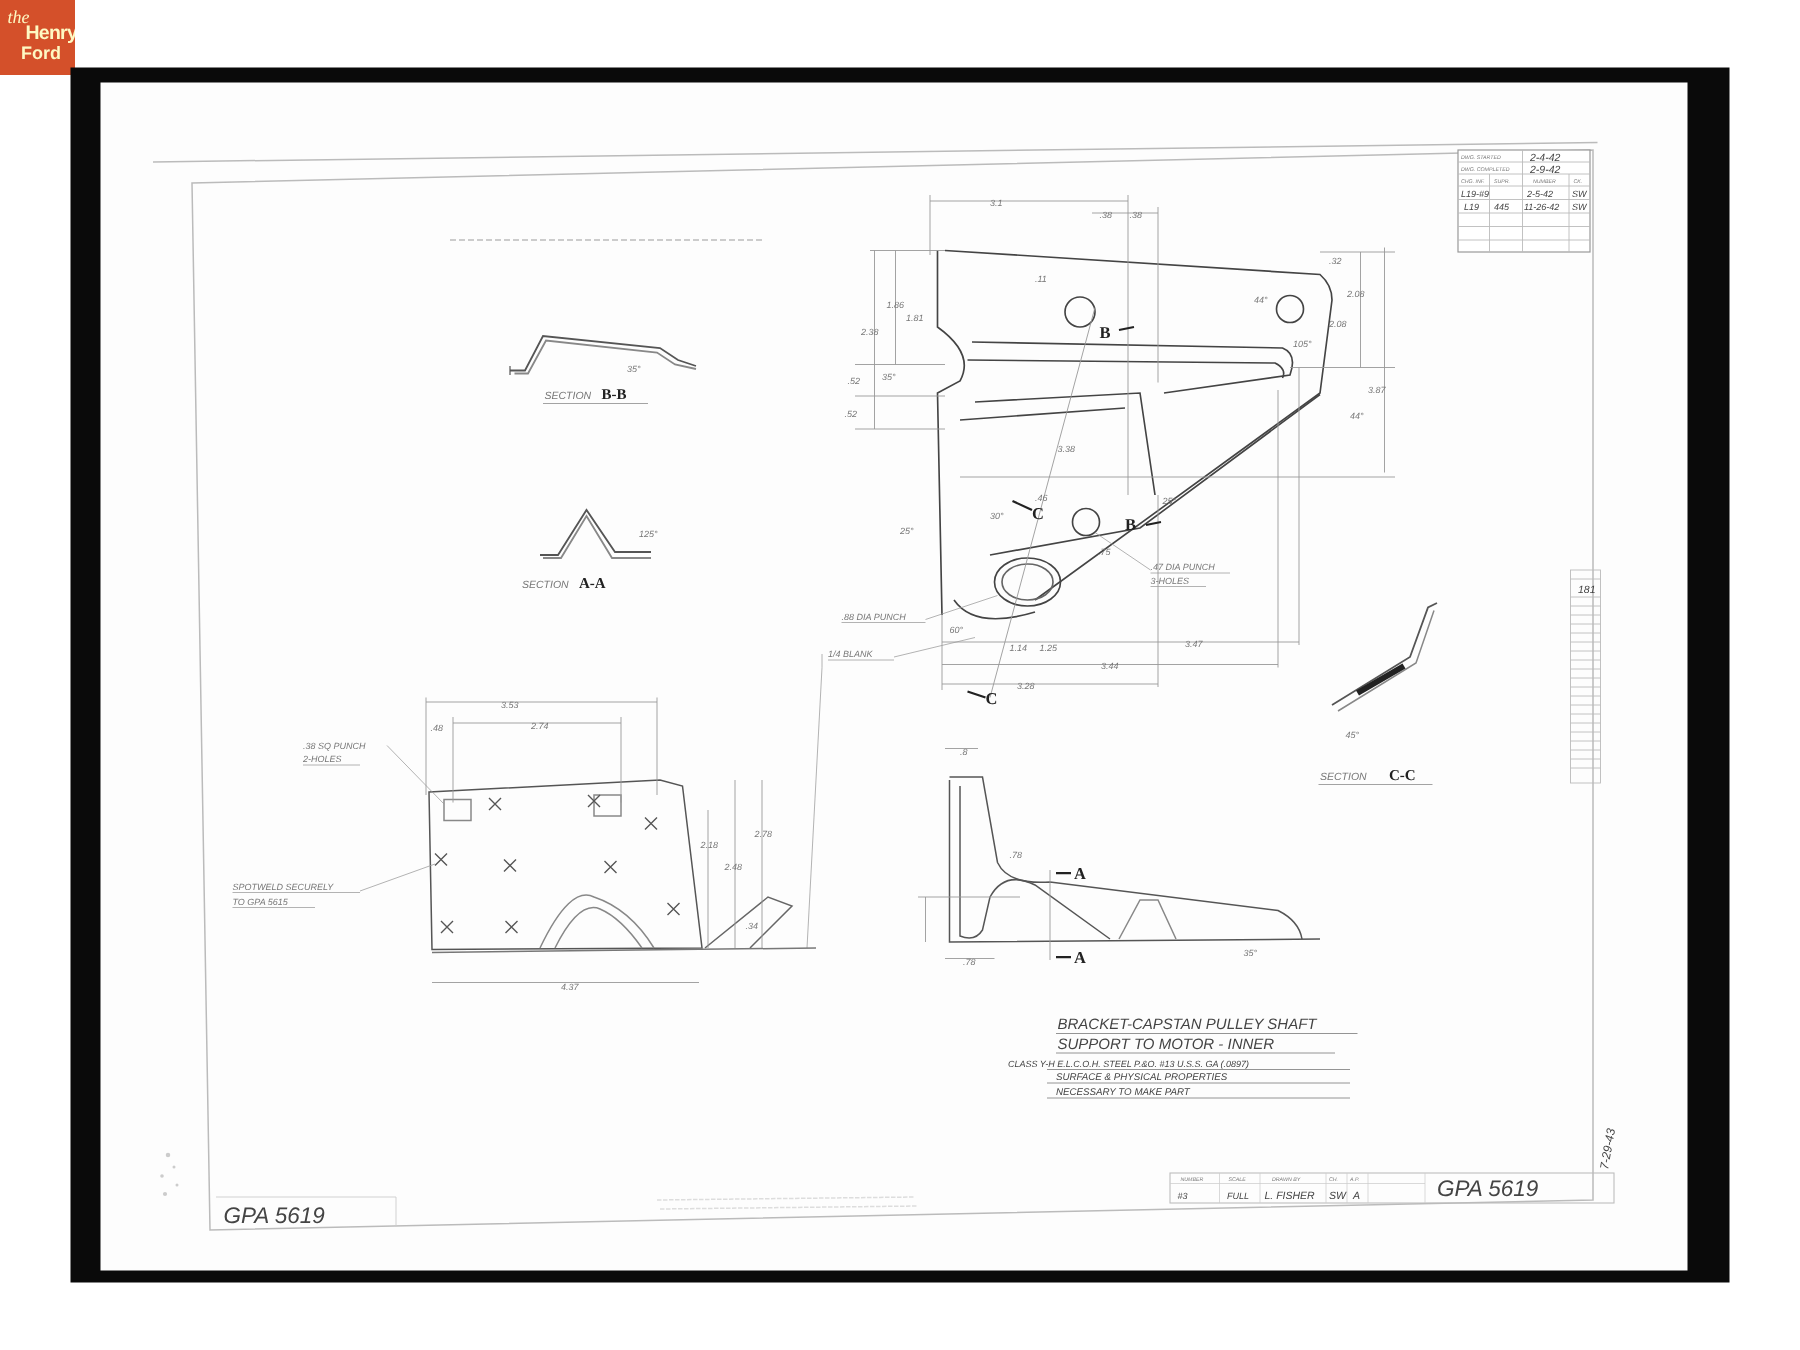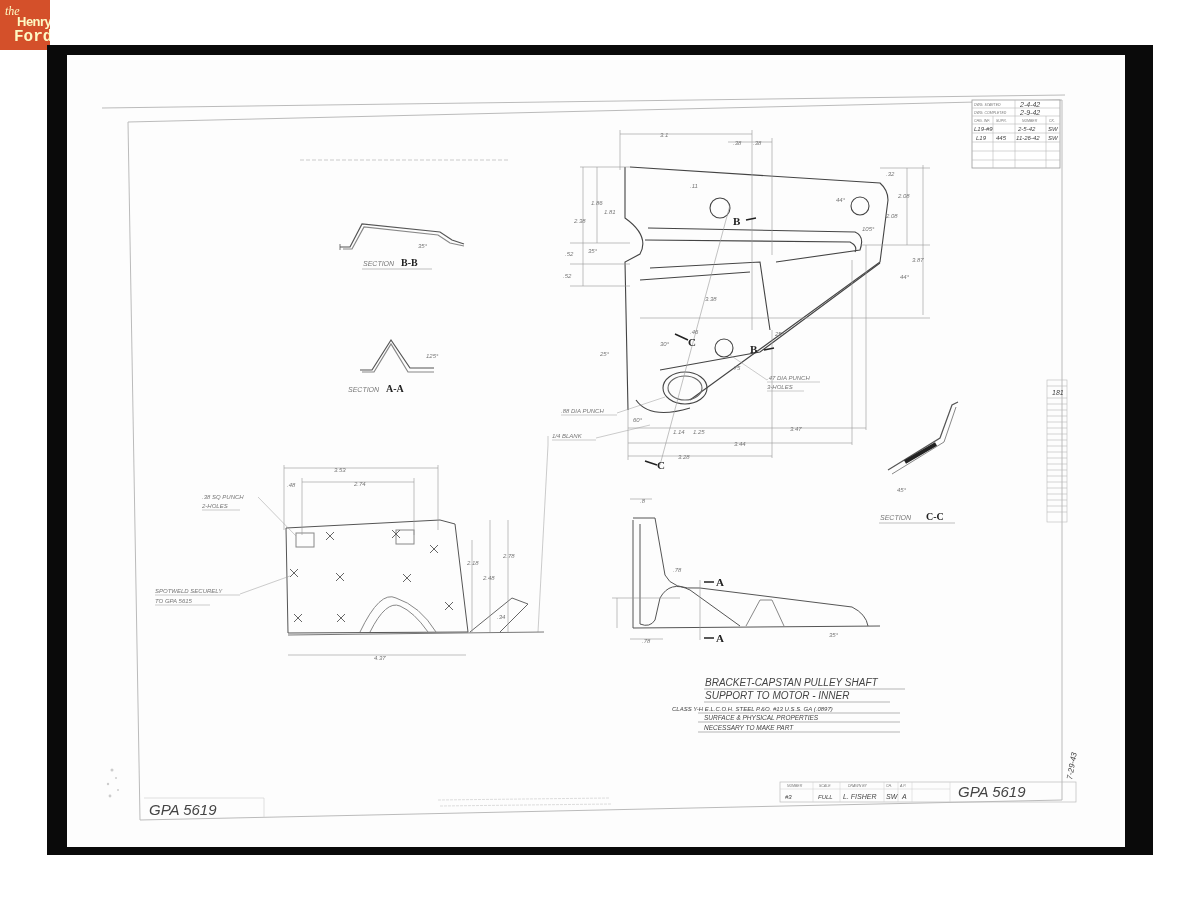--- a/index.html
+++ b/index.html
@@ -1,20 +1,20 @@
 <!DOCTYPE html>
 <html><head>
 <meta charset="utf-8">
 <style>
   html, body { margin:0; padding:0; background:#ffffff; }
   body { width:1200px; height:900px; position:relative; overflow:hidden; font-family:"Liberation Sans", sans-serif; }
   .logo { position:absolute; left:0; top:0; width:50px; height:50px; background:#d4502a; color:#fef9c3; overflow:hidden; }
   .logo .the { position:absolute; left:5px; top:4px; font-family:"Liberation Serif", serif; font-size:12px; font-style:italic; }
   .logo .henry { position:absolute; left:17px; top:14px; font-size:13px; font-weight:bold; letter-spacing:-0.5px; }
-  .logo .ford { position:absolute; left:14px; top:28px; font-size:16px; font-weight:bold;font-family:Liberation Mono, monospace; }
+  .logo .ford { position:absolute; left:14px; top:28px; font-size:12px; font-weight:bold; }
   .frame { position:absolute; left:47px; top:45px; width:1106px; height:810px; background:#0a0a0a; }
   .paper { position:absolute; left:67px; top:55px; width:1058px; height:792px; background:#fdfdfd; }
   svg.drawing { position:absolute; left:0; top:0; }
   .txt { font-family:"Liberation Sans", sans-serif; fill:#777; font-style:italic; }
   .hand { font-family:"Liberation Sans", sans-serif; font-style:italic; fill:#444; }
   .bold { font-family:"Liberation Serif", serif; font-weight:bold; fill:#222; }
 </style>
 </head>
 <body>
 

